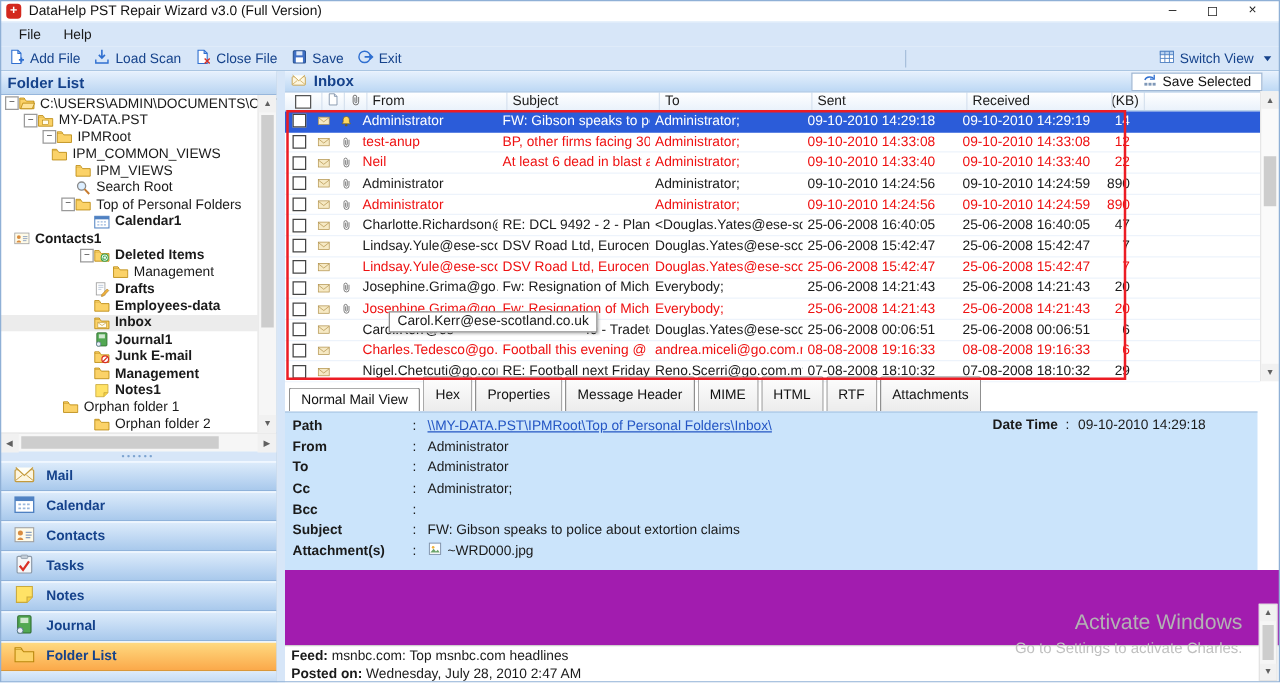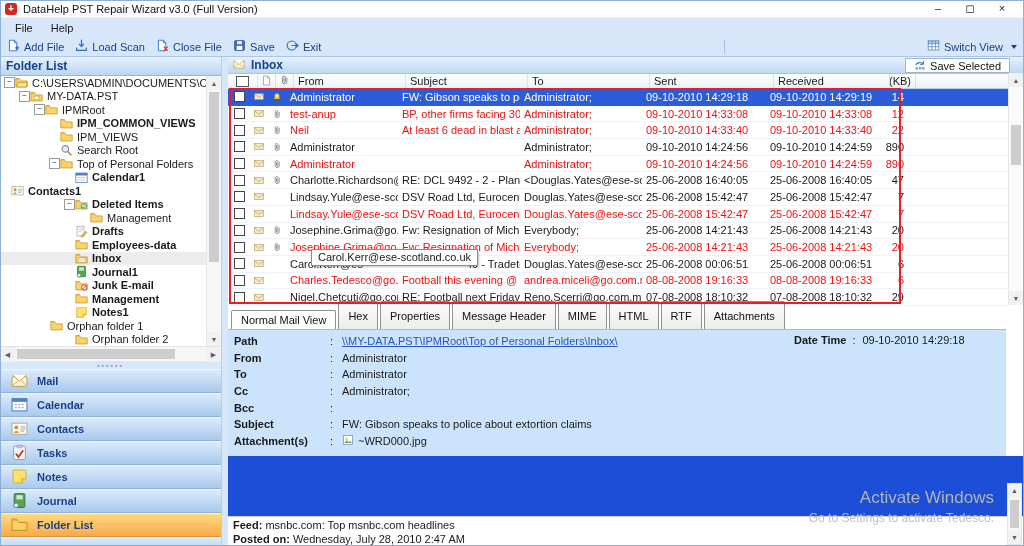--- a/index.html
+++ b/index.html
@@ -111,21 +111,21 @@
   .dlabel { width:96px; font-weight:bold; flex:0 0 auto; }
   .dcolon { width:12px; flex:0 0 auto; }
   .dvalue { white-space:nowrap; }
   .dvalue.link { color:#2456c4; text-decoration:underline; }
   .att-ic { display:inline-block; vertical-align:-2px; margin-right:4px; }
   .att-ic svg { width:12px; height:12px; }
   .datetime { position:absolute; left:534px; top:4px; display:flex; }
   .datetime .dl { font-weight:bold;margin-left:32px; }
   .datetime .dc { padding:0 7px 0 6px; }
 
-  .white-area { flex:1; background:#1d4ed8; position:relative; }
+  .white-area { flex:1; background:#a21caf; position:relative; }
   .wm { position:absolute; right:30px; top:32px; text-align:right; pointer-events:none; }
   .wm-1 { font-size:17px; color:#b3b3b3; }
   .wm-2 { font-size:12px; color:#c0c0c0; margin-top:3px; }
 
   .feed { height:30px; background:#fff; border-top:1px solid #cfcfcf; padding:1px 0 0 5px; line-height:14px; }
   .feed b { font-weight:bold; }
 
   
   .low-vsb { position:absolute; right:2px; top:483px; width:15px; height:62px; background:#f6f6f6; border:1px solid #e3e3e3; z-index:110; }
   .low-vsb .sb-btn { height:13px; }
@@ -241,21 +241,21 @@
         <div class="tree-item" style="padding-left: 34px;">
           <span class="expander box"></span>
           <span class="ticon">
             <svg viewBox="0 0 16 16">
               <path d="M1 4.2 L6 4.2 L7.5 6 L15 6 L15 13.5 L1 13.5 Z" fill="#fbd268" stroke="#b8860b" stroke-width="0.8"></path>
               <path d="M1 4.2 L1 3 L5.3 3 L6.3 4.2" fill="#fbd268" stroke="#b8860b" stroke-width="0.8"></path>
             </svg>
           </span>
           <span class="tlabel">IPMRoot</span>
         </div>
-        <div class="tree-item" style="padding-left: 49px; font-weight: bold;">
+        <div class="tree-item" style="padding-left: 30px;">
           <span class="expander"></span>
           <span class="ticon">
             <svg viewBox="0 0 16 16">
               <path d="M1 4.2 L6 4.2 L7.5 6 L15 6 L15 13.5 L1 13.5 Z" fill="#fbd268" stroke="#b8860b" stroke-width="0.8"></path>
               <path d="M1 4.2 L1 3 L5.3 3 L6.3 4.2" fill="#fbd268" stroke="#b8860b" stroke-width="0.8"></path>
             </svg>
           </span>
           <span class="tlabel">IPM_COMMON_VIEWS</span>
         </div>
         <div class="tree-item" style="padding-left: 49px;">
@@ -876,21 +876,21 @@
               <rect x="2" y="2" width="12" height="12" fill="#fff" stroke="#7d8fa8" stroke-width="1"></rect>
               <circle cx="6" cy="6.5" r="1.4" fill="#f2b23c"></circle>
               <path d="M3 12l3.5-4 2.5 3 2-2 2 3z" fill="#6aa36a"></path>
             </svg></span>
           <span class="dvalue">~WRD000.jpg</span>
         </div>
       </div>
     <div class="white-area">
       <div class="wm">
         <div class="wm-1">Activate Windows</div>
-        <div class="wm-2">Go to Settings to activate Tedesco.</div>
+        <div class="wm-2">Go to Settings to activate Charles.</div>
       </div>
     </div>
     <div class="feed">
       <div><b>Feed:</b><span> msnbc.com: Top msnbc.com headlines</span></div>
       <div><b>Posted on:</b><span> Wednesday, July 28, 2010 2:47 AM</span></div>
     </div>
   </div>
 </div>
 
 <div class="sb list-vsb">

